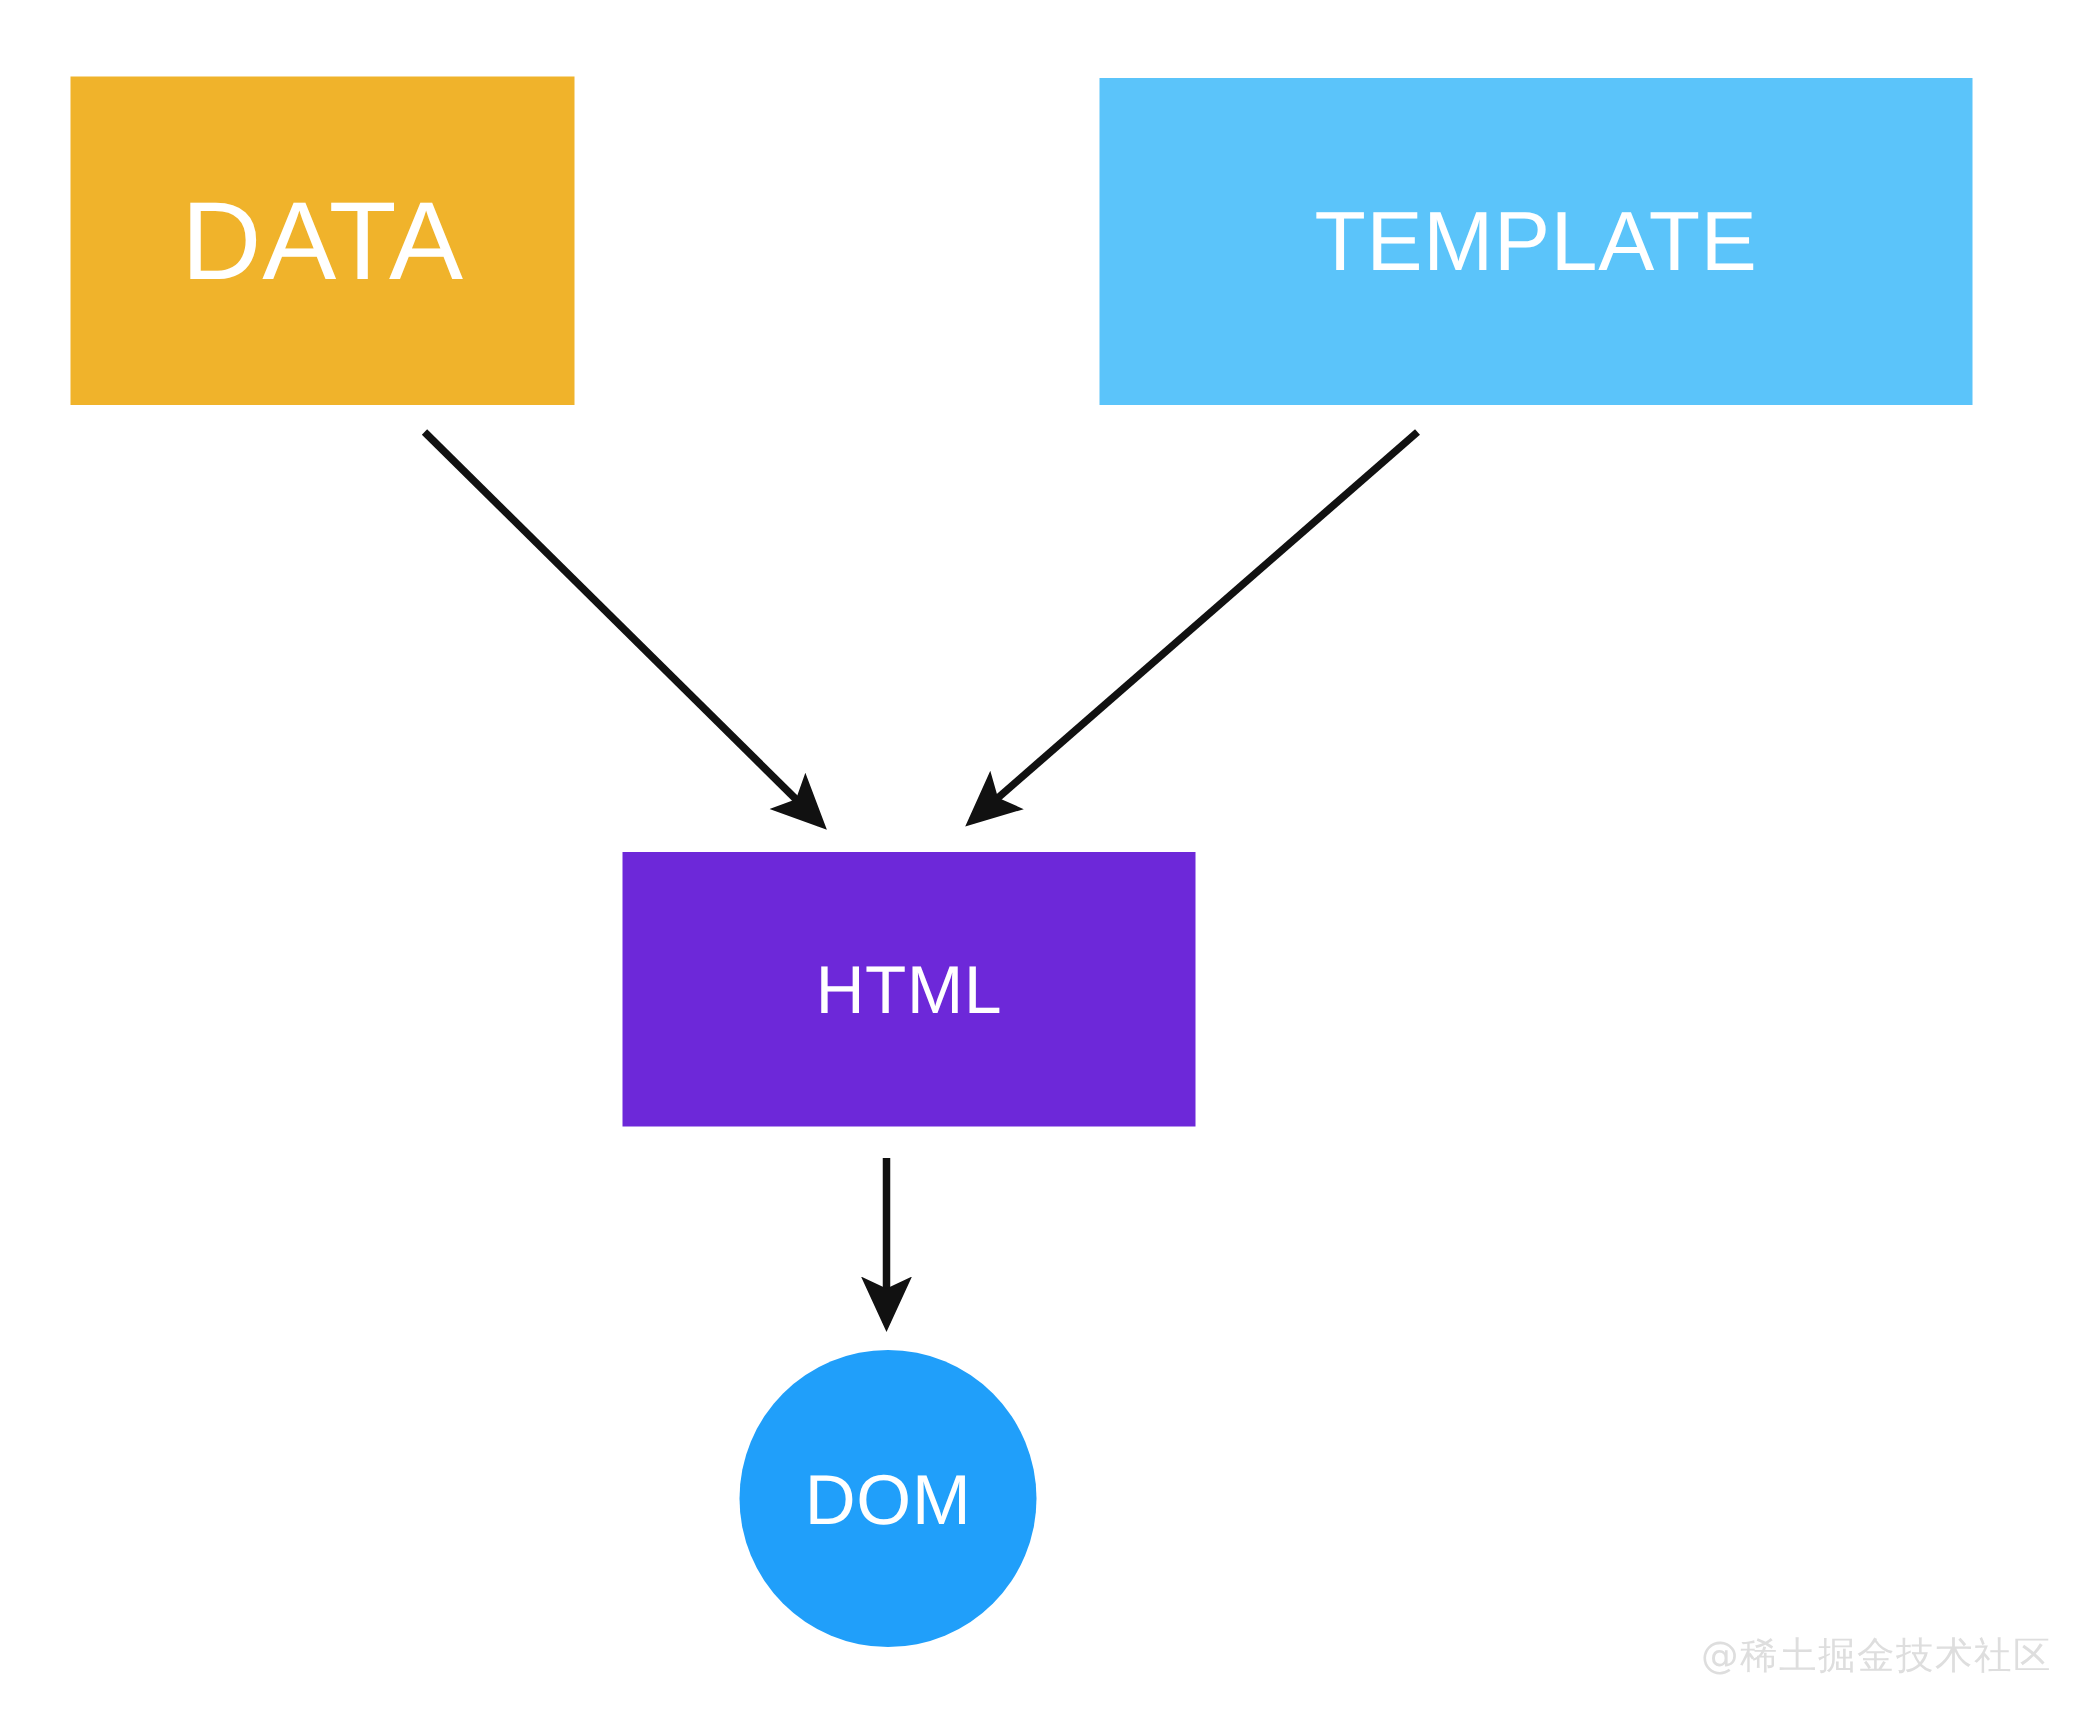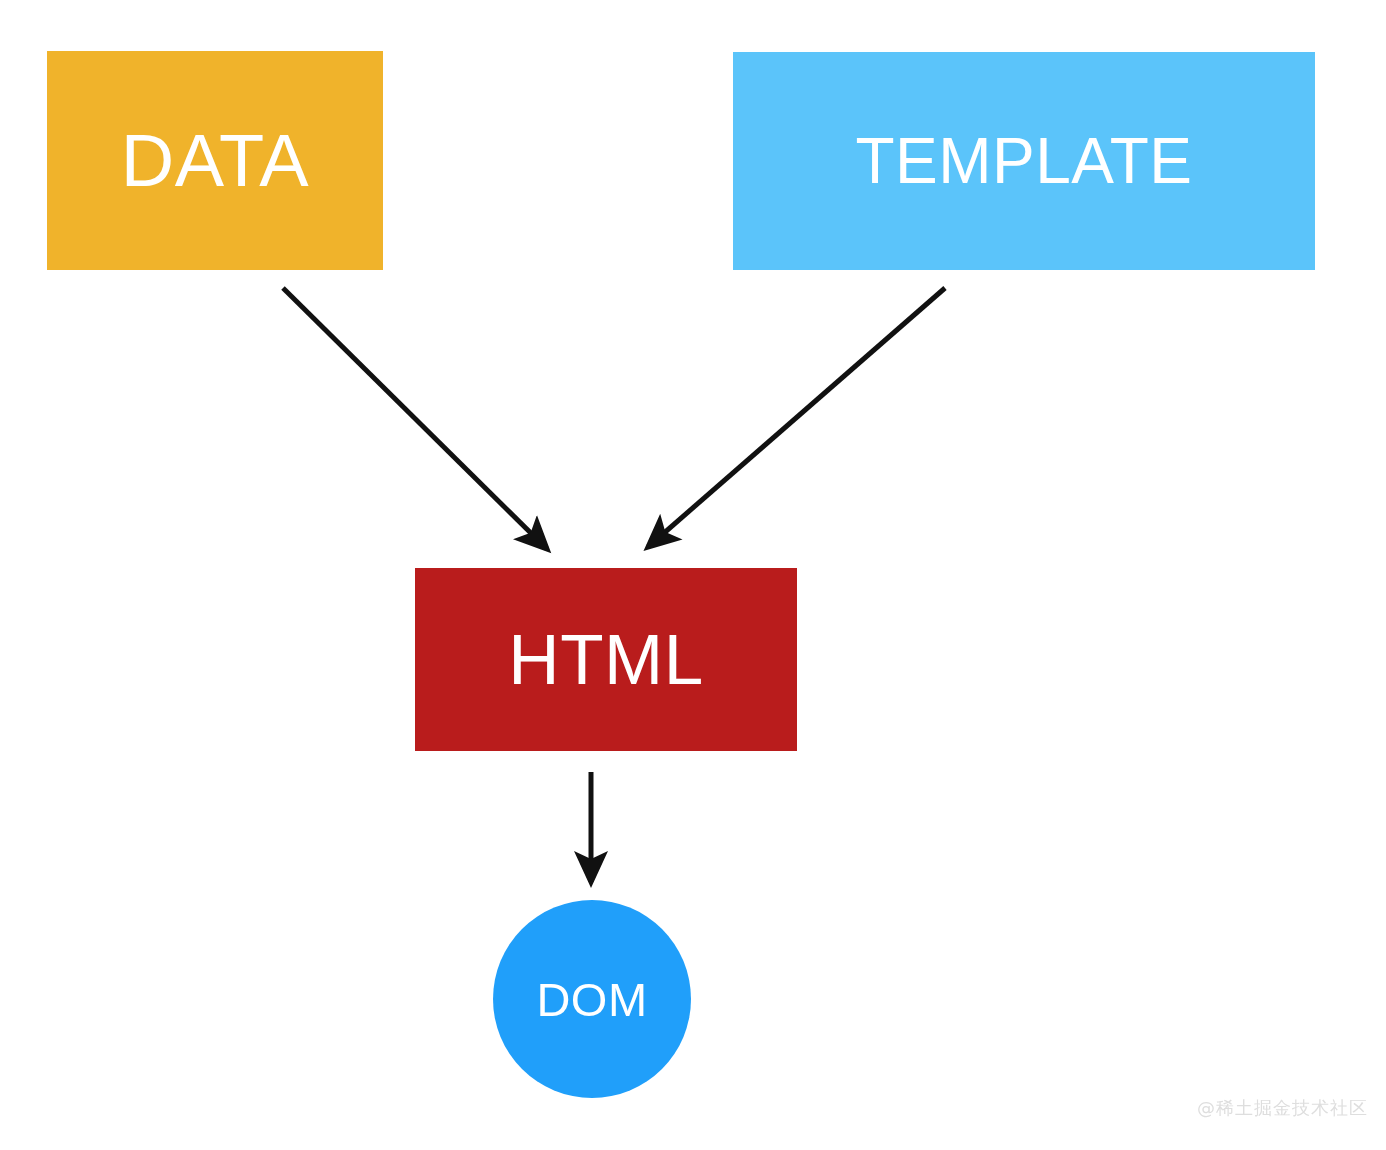--- a/index.html
+++ b/index.html
@@ -37,29 +37,29 @@
     height: 219px;
     background: #F0B32B;
     font-size: 74px;
   }
   #node-template {
     left: 733px;
     top: 52px;
     width: 582px;
     height: 218px;
     background: #5BC4FA;
-    font-size: 64px;
+    font-size: 56px;
   }
   #node-html {
     left: 415px;
     top: 568px;
     width: 382px;
     height: 183px;
-    background: #b91c1c;
-    font-size: 71px;
+    background: #6d28d9;
+    font-size: 45px;
   }
   #node-dom {
     left: 493px;
     top: 900px;
     width: 198px;
     height: 198px;
     background: #209FFA;
     border-radius: 50%;
     font-size: 47px;
   }
@@ -69,21 +69,21 @@
     top: 0;
     width: 1386px;
     height: 1150px;
     pointer-events: none;
   }
   #watermark {
     position: absolute;
     right: 18px;
     bottom: 30px;
     color: #DEDEDE;
-    font-size: 18px;
+    font-size: 25px;
     font-family: "DejaVu Sans", sans-serif;
     letter-spacing: 1px;
     white-space: nowrap;
     user-select: none;
   }
 </style>
 </head>
 <body>
 
 <div id="canvas">

